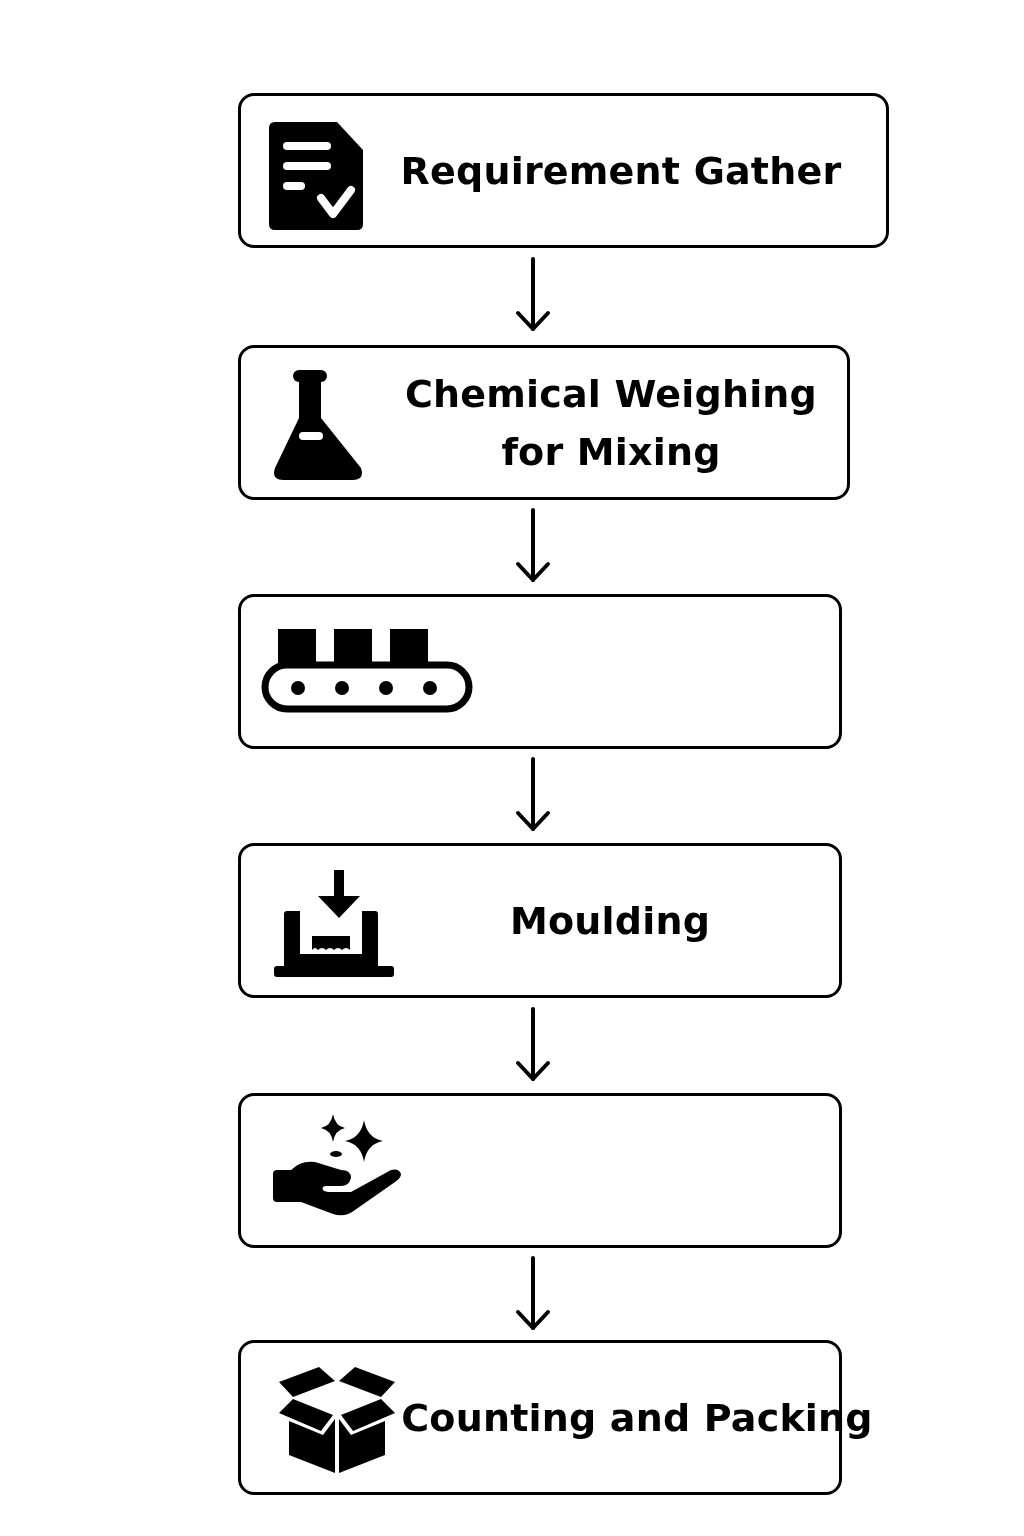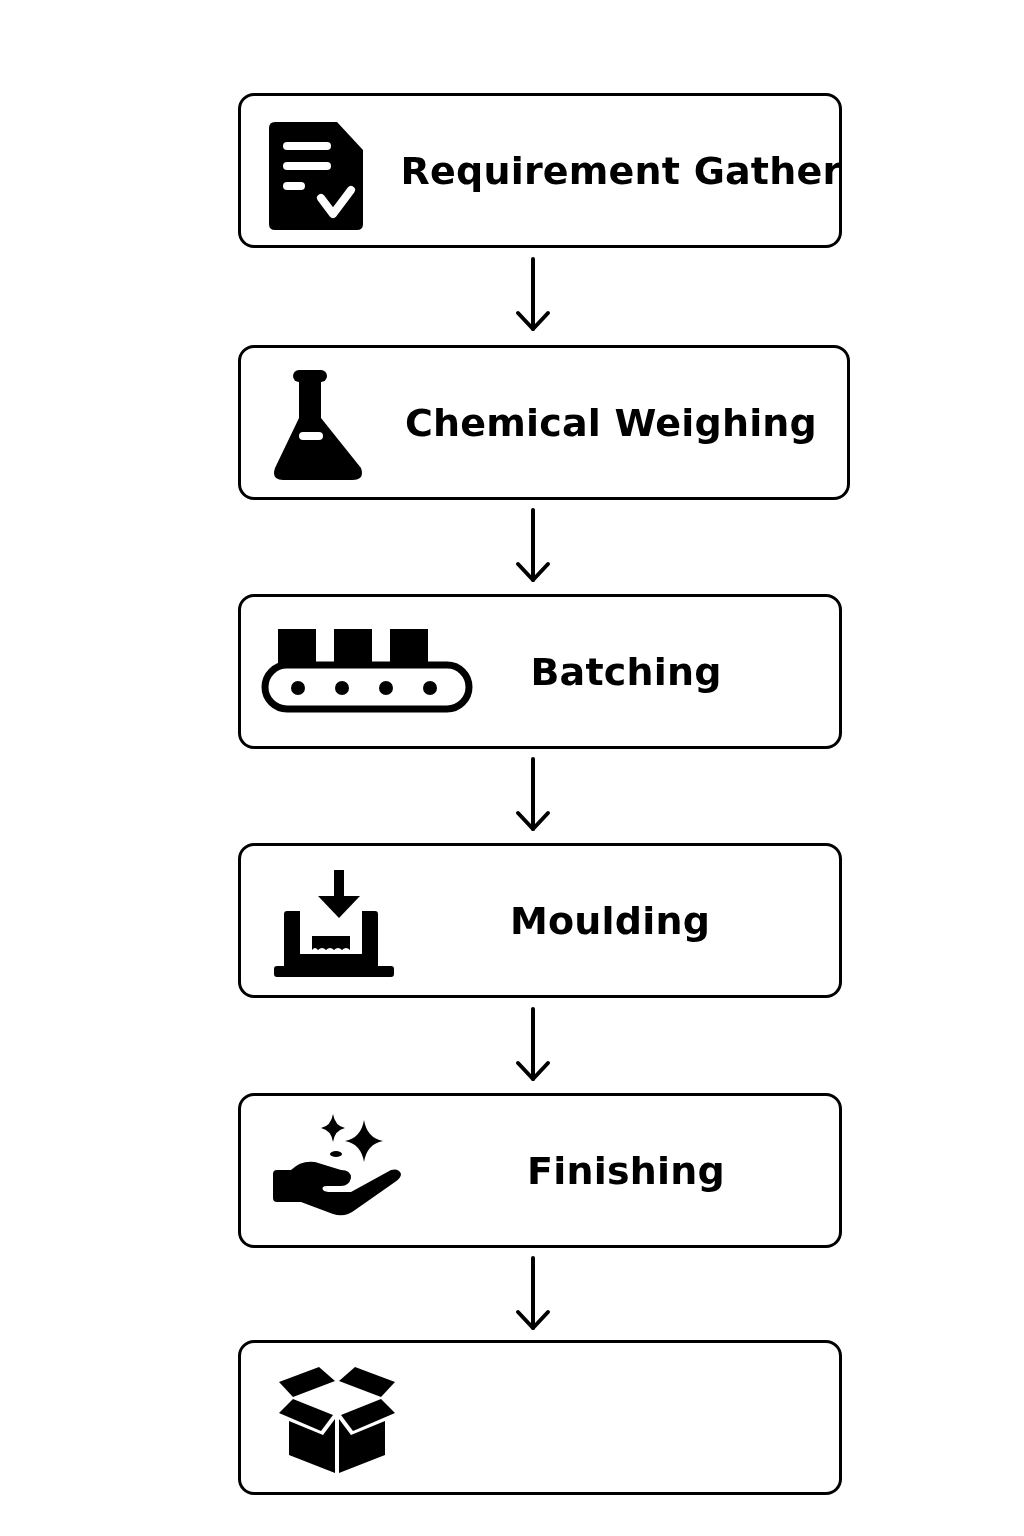--- a/index.html
+++ b/index.html
@@ -15,21 +15,21 @@
       text-align: center; font-weight: bold; font-size: 38px; line-height: 58px; letter-spacing: 0.2px;
       white-space: nowrap;
     }
     .arrow { position: absolute; left: 513px; width: 40px; height: 78px; }
   </style>
 </head>
 <body>
 
 <div>
 
-  <div class="step" style="top:93px;">
+  <div class="step" style="top:93px;padding-left:47px;">
     <svg class="icon" style="left:28px; top:26px;" width="96" height="108" viewBox="0 0 96 108">
       <path d="M6 0 H68 L94 28 V102 Q94 108 88 108 H6 Q0 108 0 102 V6 Q0 0 6 0 Z" fill="#000"></path>
       <rect x="14" y="20" width="48" height="8" rx="4" fill="#fff"></rect>
       <rect x="14" y="40" width="48" height="8" rx="4" fill="#fff"></rect>
       <rect x="14" y="60" width="22" height="8" rx="4" fill="#fff"></rect>
       <path d="M52 76 L64 92 L82 68" stroke="#fff" stroke-width="8" fill="none" stroke-linecap="round" stroke-linejoin="round"></path>
     </svg>
     <div class="label" style="left:160px; width:440px;">Requirement Gather</div>
   </div>
 
@@ -39,40 +39,40 @@
   </svg>
 
   <div class="step" style="top:345px;padding-left:8px;">
     <svg class="icon" style="left:32px; top:22px;" width="92" height="112" viewBox="0 0 92 112">
       <rect x="20" y="0" width="34" height="12" rx="6" fill="#000"></rect>
       <path d="M26 8 H48 V48 L88 98 Q92 110 80 110 H10 Q-2 110 2 98 L26 48 Z" fill="#000"></path>
       <rect x="26" y="62" width="24" height="8" rx="4" fill="#fff"></rect>
     </svg>
     <div class="label" style="left:140px; width:460px; flex-direction:column;">
       <span>Chemical Weighing</span>
+      <span>for Mixing</span>
     </div>
   </div>
 
   <svg class="arrow" style="top:508px;" viewBox="0 0 40 78">
     <line x1="20" y1="2" x2="20" y2="72" stroke="#000" stroke-width="4" stroke-linecap="round"></line>
     <path d="M5 56 L20 72 L35 56" stroke="#000" stroke-width="4" fill="none" stroke-linecap="round" stroke-linejoin="round"></path>
   </svg>
 
   <div class="step" style="top:594px;">
     <svg class="icon" style="left:20px; top:32px;" width="214" height="84" viewBox="0 0 214 84">
       <rect x="17" y="0" width="38" height="40" fill="#000"></rect>
       <rect x="73" y="0" width="38" height="40" fill="#000"></rect>
       <rect x="129" y="0" width="38" height="40" fill="#000"></rect>
       <rect x="4" y="36" width="204" height="44" rx="22" fill="#fff" stroke="#000" stroke-width="7"></rect>
       <circle cx="37" cy="59" r="7" fill="#000"></circle>
       <circle cx="81" cy="59" r="7" fill="#000"></circle>
       <circle cx="125" cy="59" r="7" fill="#000"></circle>
       <circle cx="169" cy="59" r="7" fill="#000"></circle>
     </svg>
-    <div class="label" style="left:240px; width:290px;">Batching</div>
   </div>
 
   <svg class="arrow" style="top:757px;" viewBox="0 0 40 78">
     <line x1="20" y1="2" x2="20" y2="72" stroke="#000" stroke-width="4" stroke-linecap="round"></line>
     <path d="M5 56 L20 72 L35 56" stroke="#000" stroke-width="4" fill="none" stroke-linecap="round" stroke-linejoin="round"></path>
   </svg>
 
   <div class="step" style="top:843px;">
     <svg class="icon" style="left:33px; top:20px;" width="126" height="114" viewBox="0 0 126 114">
       <rect x="60" y="4" width="10" height="28" fill="#000"></rect>
@@ -88,21 +88,20 @@
     <path d="M5 56 L20 72 L35 56" stroke="#000" stroke-width="4" fill="none" stroke-linecap="round" stroke-linejoin="round"></path>
   </svg>
 
   <div class="step" style="top:1093px;">
     <svg class="icon" style="left:30px; top:18px;" width="130" height="118" viewBox="0 0 130 118">
       <path d="M62 0 Q64 12 74 14 Q64 16 62 28 Q60 16 50 14 Q60 12 62 0 Z" fill="#000"></path>
       <path d="M93 6 Q96 24 112 27 Q96 30 93 48 Q90 30 74 27 Q90 24 93 6 Z" fill="#000"></path>
       <ellipse cx="65" cy="40" rx="6" ry="3" fill="#000"></ellipse>
       <path d="M2 60 Q2 56 6 56 H20 Q30 46 44 48 L70 56 Q80 56 80 64 Q78 72 70 72 H56 Q50 72 52 76 Q54 78 60 78 H80 L120 56 Q128 54 130 60 Q130 64 124 68 L84 96 Q74 104 62 100 L30 88 H6 Q2 88 2 84 Z" fill="#000"></path>
     </svg>
-    <div class="label" style="left:240px; width:290px;">Finishing</div>
   </div>
 
   <svg class="arrow" style="top:1256px;" viewBox="0 0 40 78">
     <line x1="20" y1="2" x2="20" y2="72" stroke="#000" stroke-width="4" stroke-linecap="round"></line>
     <path d="M5 56 L20 72 L35 56" stroke="#000" stroke-width="4" fill="none" stroke-linecap="round" stroke-linejoin="round"></path>
   </svg>
 
   <div class="step" style="top:1340px;">
     <svg class="icon" style="left:38px; top:22px;" width="116" height="110" viewBox="0 0 116 110">
 
@@ -111,15 +110,16 @@
       <path d="M60 16 L76 2 L116 17 L102 32 Z" fill="#000"></path>
 
       <path d="M14 34 L54 50 L42 66 L0 48 Z" fill="#000"></path>
 
       <path d="M102 34 L62 50 L74 66 L116 48 Z" fill="#000"></path>
 
       <path d="M10 56 L44 70 L56 54 V108 L10 90 Z" fill="#000"></path>
 
       <path d="M106 56 L72 70 L60 54 V108 L106 90 Z" fill="#000"></path>
     </svg>
+    <div class="label" style="left:200px; width:392px;">Counting and Packing</div>
   </div>
 
 </div>
 
 </body></html>

